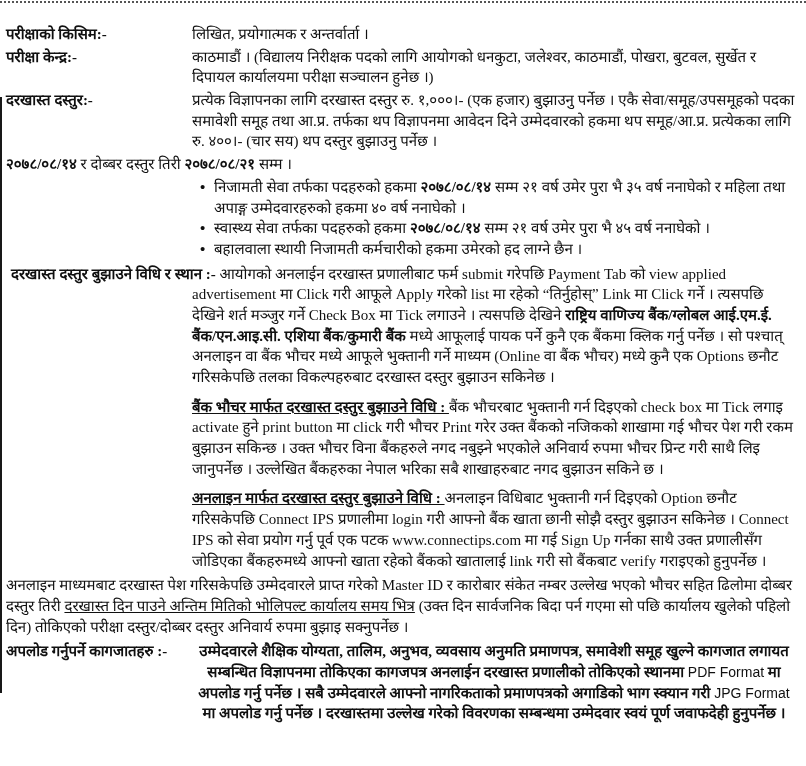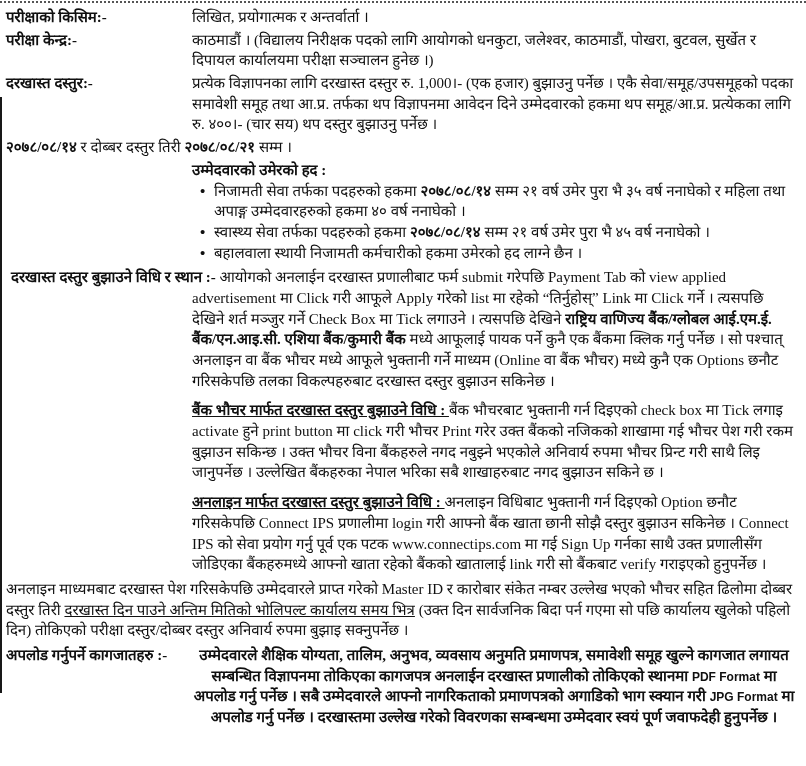--- a/index.html
+++ b/index.html
@@ -1,37 +1,37 @@
 <!DOCTYPE html>
 <html><head>
 <meta charset="utf-8">
 <style>
   html,body { margin:0; padding:0; background:#ffffff; }
   .page {
     position:relative;
     width:806px; height:766px;
     box-sizing:border-box;
-    padding:7px 10px 0 6px;
+    padding:24px 10px 0 6px;
     background:#fff;
     color:#101010;
     font-family:"Liberation Serif","DejaVu Sans",serif;
     font-size:15px;
     line-height:1.38;
     overflow:hidden;
   }
   .top-rule { position:absolute; top:1px; left:0; width:806px; border-top:2px dotted #555; }
   .left-rule { position:absolute; left:0; top:97px; width:2px; height:596px; background:#181818; }
 
   .row { display:flex; margin-bottom:2px; }
   .lbl { font-weight:bold; width:186px; flex:0 0 186px; }
   .val { flex:1; }
 
   .b { font-weight:bold;text-align:center; }
   .u { text-decoration:underline; }
-  .reg { font-weight:bold; font-family:"Liberation Sans","DejaVu Sans",sans-serif; font-size:12px;margin-top:47px; }
+  .reg { font-weight:normal; font-family:"Liberation Sans","DejaVu Sans",sans-serif; font-size:14px;margin-top:47px; }
   .bi { font-weight:bold; font-style:italic; }
 
   .hang { padding-left:186px; text-indent:-181px; margin-bottom:2px; }
   .sub { margin-left:186px; margin-top:9px; margin-bottom:2px; }
 
   .age-heading { margin-left:186px; font-weight:bold; margin-top:2px; }
   .bullets { margin-left:194px; margin-bottom:4px; }
   .bullet-row { display:flex; }
   .bullet-glyph { width:14px; flex:0 0 14px; font-weight:bold; }
   .bullet-text { flex:1; }
@@ -50,28 +50,27 @@
     <div class="val">लिखित, प्रयोगात्मक र अन्तर्वार्ता ।</div>
   </div>
 
   <div class="row">
     <div class="lbl">परीक्षा केन्द्र:-</div>
     <div class="val">काठमाडौं । (विद्यालय निरीक्षक पदको लागि आयोगको धनकुटा, जलेश्वर, काठमाडौं, पोखरा, बुटवल, सुर्खेत र दिपायल कार्यालयमा परीक्षा सञ्चालन हुनेछ ।)</div>
   </div>
 
   <div class="row">
     <div class="lbl">दरखास्त दस्तुर:-</div>
-    <div class="val">प्रत्येक विज्ञापनका लागि दरखास्त दस्तुर रु. 1,000।- (एक हजार) बुझाउनु पर्नेछ । एकै सेवा/समूह/उपसमूहको पदका समावेशी समूह तथा आ.प्र. तर्फका थप विज्ञापनमा आवेदन दिने उम्मेदवारको हकमा थप समूह/आ.प्र. प्रत्येकका लागि रु. ४००।- (चार सय) थप दस्तुर बुझाउनु पर्नेछ ।</div>
+    <div class="val">प्रत्येक विज्ञापनका लागि दरखास्त दस्तुर रु. १,०००।- (एक हजार) बुझाउनु पर्नेछ । एकै सेवा/समूह/उपसमूहको पदका समावेशी समूह तथा आ.प्र. तर्फका थप विज्ञापनमा आवेदन दिने उम्मेदवारको हकमा थप समूह/आ.प्र. प्रत्येकका लागि रु. ४००।- (चार सय) थप दस्तुर बुझाउनु पर्नेछ ।</div>
   </div>
 
   <div class="row">
     <div class="val"><span class="b">२०७८/०८/१४</span><span> र दोब्बर दस्तुर तिरी </span><span class="b">२०७८/०८/२१</span><span> सम्म ।</span></div>
   </div>
 
-  <div class="age-heading">उम्मेदवारको उमेरको हद :</div>
   <div class="bullets">
     <div class="bullet-row">
       <span class="bullet-glyph">•</span>
       <span class="bullet-text"><span>निजामती सेवा तर्फका पदहरुको हकमा </span><span class="b">२०७८/०८/१४</span><span> सम्म २१ वर्ष उमेर पुरा भै ३५ वर्ष ननाघेको र महिला तथा अपाङ्ग उम्मेदवारहरुको हकमा ४० वर्ष ननाघेको ।</span></span>
     </div>
     <div class="bullet-row">
       <span class="bullet-glyph">•</span>
       <span class="bullet-text"><span>स्वास्थ्य सेवा तर्फका पदहरुको हकमा </span><span class="b">२०७८/०८/१४</span><span>  सम्म २१ वर्ष उमेर पुरा भै ४५ वर्ष ननाघेको ।</span></span>
     </div>
     <div class="bullet-row">

